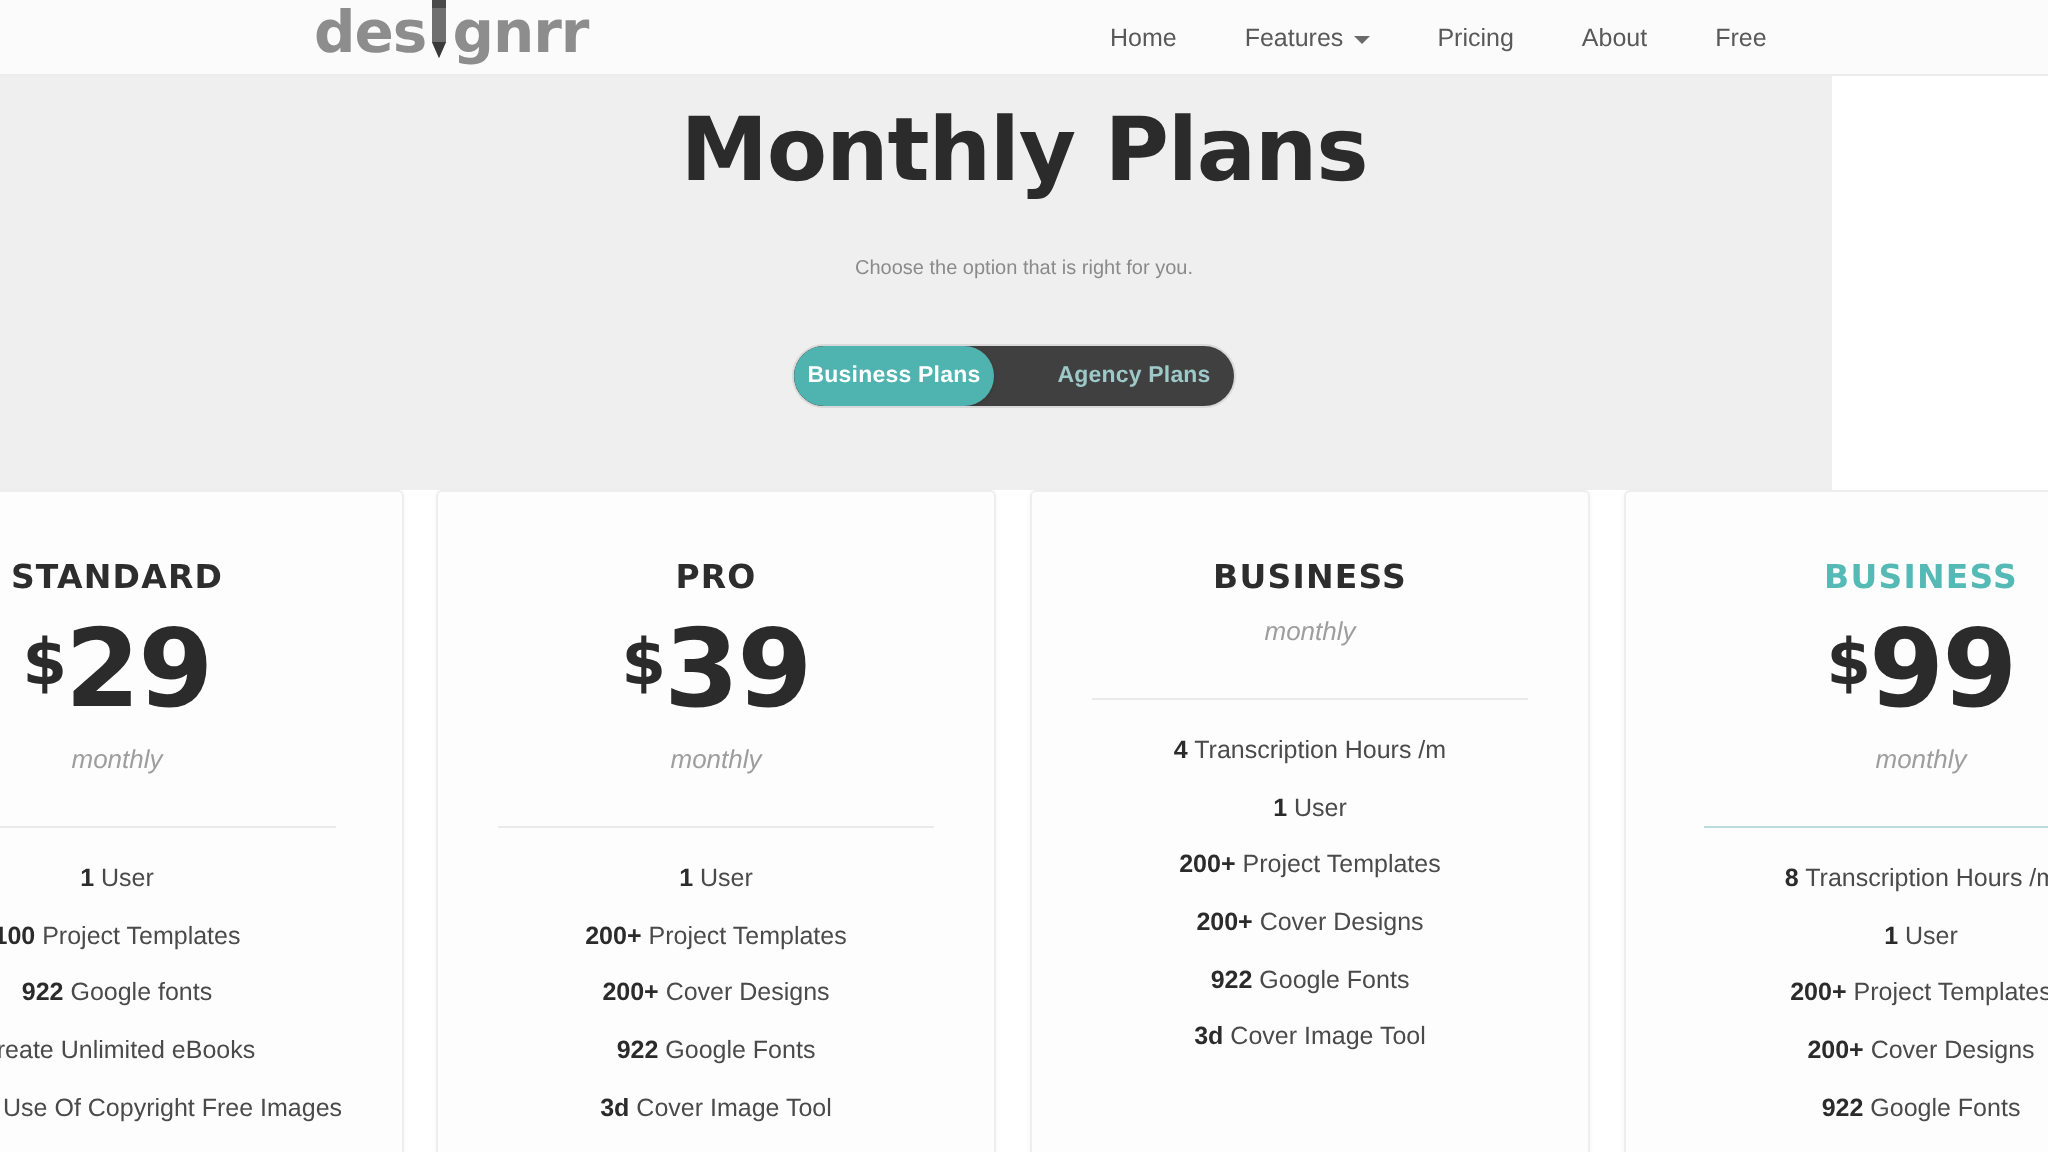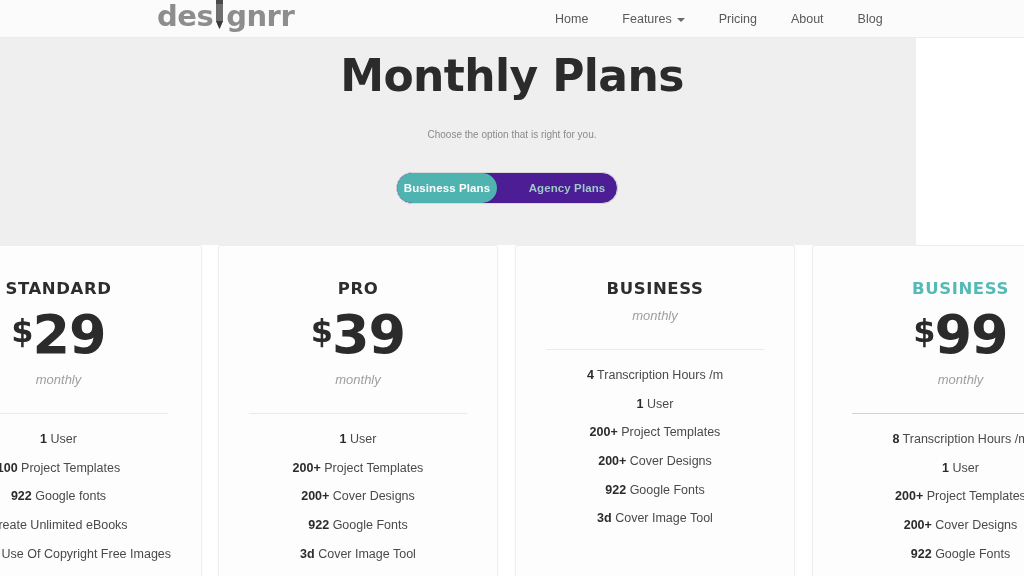--- a/index.html
+++ b/index.html
@@ -66,21 +66,21 @@
     text-align:center;
     font-size:10px; color:#8a8a8a; font-weight:400;
   }
 
   
   .toggle {
     position:absolute; top:134px; left:396px;
     width:222px; height:32px;
     border:1px solid #d9d9d9;
     border-radius:17px;
-    background:#4c1d95;
+    background:#404040;
     display:flex; align-items:stretch;
     overflow:hidden;
   }
   .toggle-opt {
     flex:1; display:flex; align-items:center; justify-content:center;
     font-size:11.5px; font-weight:bold; cursor:pointer;
     letter-spacing:0.1px;
   }
   .toggle-opt.active {
     background:#4fb3b0; color:#ffffff;
@@ -171,21 +171,21 @@
           <span>Features</span>
           <span class="caret"></span>
         </div>
       <div class="nav-item">
           <span>Pricing</span>
         </div>
       <div class="nav-item">
           <span>About</span>
         </div>
       <div class="nav-item">
-          <span>Blog</span>
+          <span>Free</span>
         </div>
     </div>
   </div>
 
   <div class="hero">
     <div class="hero-title">Monthly Plans</div>
     <div class="hero-sub">Choose the option that is right for you.</div>
 
     <div class="toggle">
       <div class="toggle-opt active">Business Plans</div>

